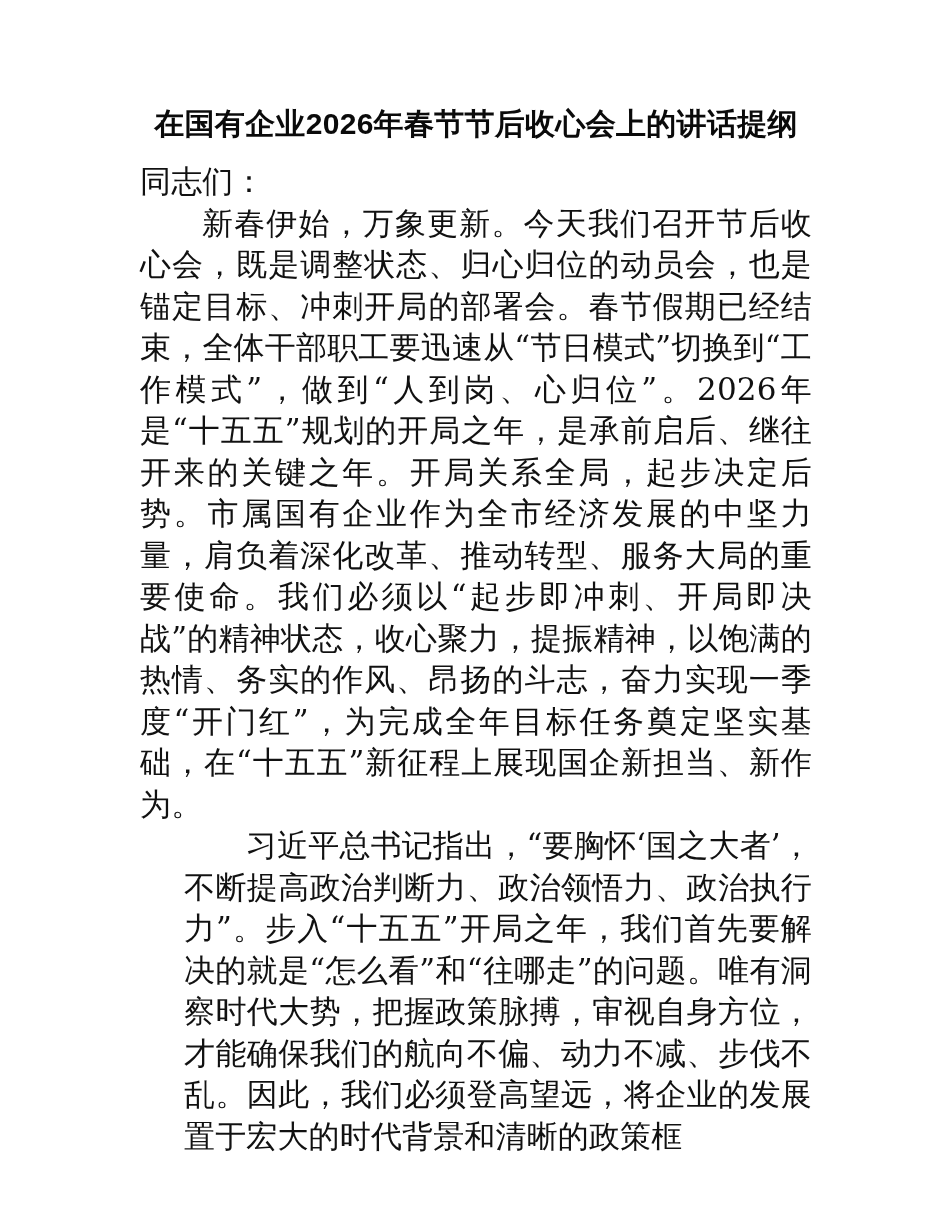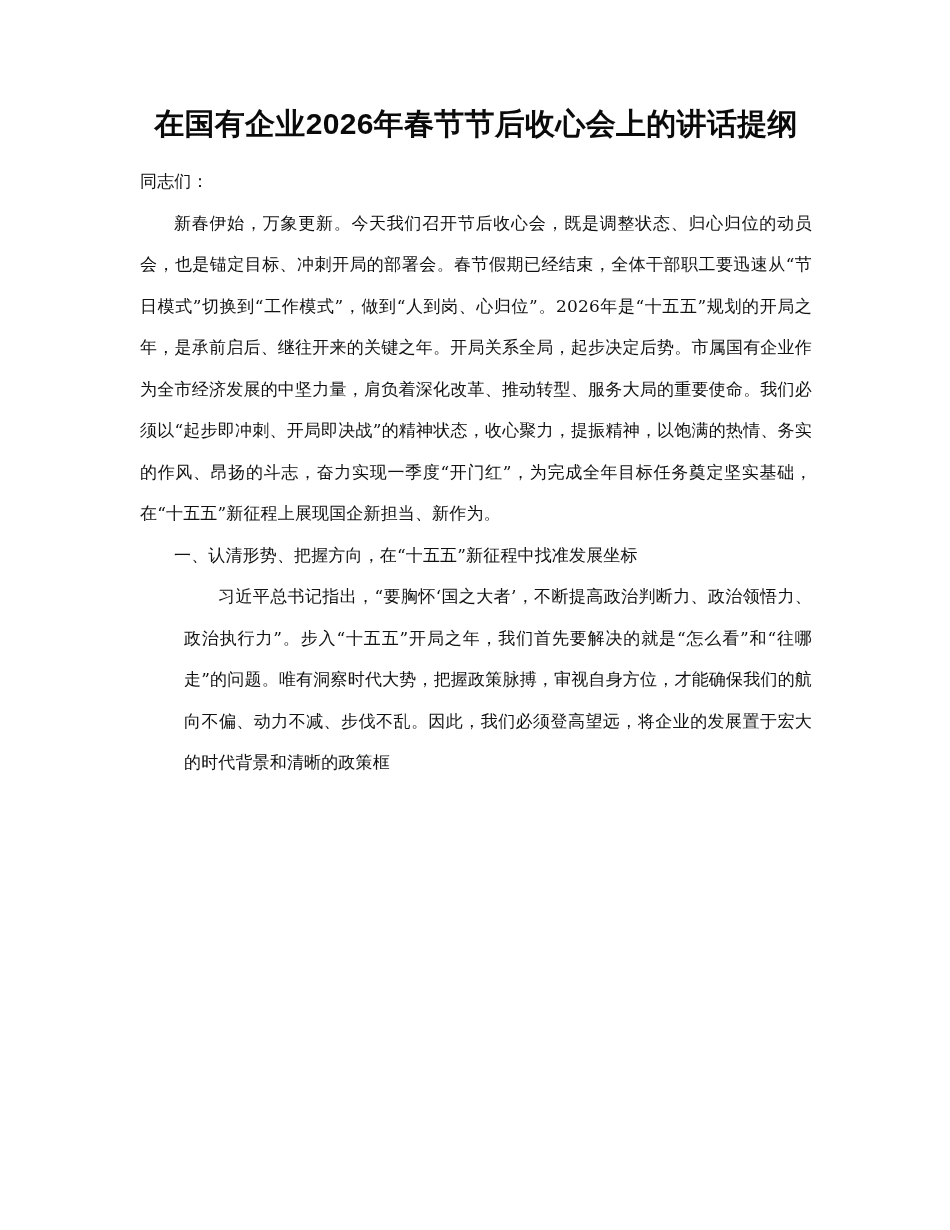--- a/index.html
+++ b/index.html
@@ -40,21 +40,21 @@
     text-align: center;
     letter-spacing: 0.3px;
     margin: 0 0 10px 0;
     padding: 0 6px;
     color: #0a0a0a;
   }
 
   
   .body-block {
     font-family: "DejaVu Serif", "Liberation Serif", serif;
-    font-size: 17px;
+    font-size: 31px;
     line-height: 41.5px;
     text-align: justify;
     text-justify: inter-character;
     color: #111111;
     margin: 0;
     letter-spacing: 0.15px;
     word-break: break-all;
   }
 
   .salutation {
@@ -82,18 +82,17 @@
 
 <div class="page">
   <div class="content">
 
     <h1 class="doc-title">在国有企业2026年春节节后收心会上的讲话提纲</h1>
 
     <p class="body-block salutation">同志们：</p>
 
     <p class="body-block para">新春伊始，万象更新。今天我们召开节后收心会，既是调整状态、归心归位的动员会，也是锚定目标、冲刺开局的部署会。春节假期已经结束，全体干部职工要迅速从“节日模式”切换到“工作模式”，做到“人到岗、心归位”。2026年是“十五五”规划的开局之年，是承前启后、继往开来的关键之年。开局关系全局，起步决定后势。市属国有企业作为全市经济发展的中坚力量，肩负着深化改革、推动转型、服务大局的重要使命。我们必须以“起步即冲刺、开局即决战”的精神状态，收心聚力，提振精神，以饱满的热情、务实的作风、昂扬的斗志，奋力实现一季度“开门红”，为完成全年目标任务奠定坚实基础，在“十五五”新征程上展现国企新担当、新作为。</p>
 
-    <p class="body-block section-heading">一、认清形势、把握方向，在“十五五”新征程中找准发展坐标</p>
 
     <p class="body-block para clipped">习近平总书记指出，“要胸怀‘国之大者’，不断提高政治判断力、政治领悟力、政治执行力”。步入“十五五”开局之年，我们首先要解决的就是“怎么看”和“往哪走”的问题。唯有洞察时代大势，把握政策脉搏，审视自身方位，才能确保我们的航向不偏、动力不减、步伐不乱。因此，我们必须登高望远，将企业的发展置于宏大的时代背景和清晰的政策框</p>
 
   </div>
 </div>
 
 </body></html>

